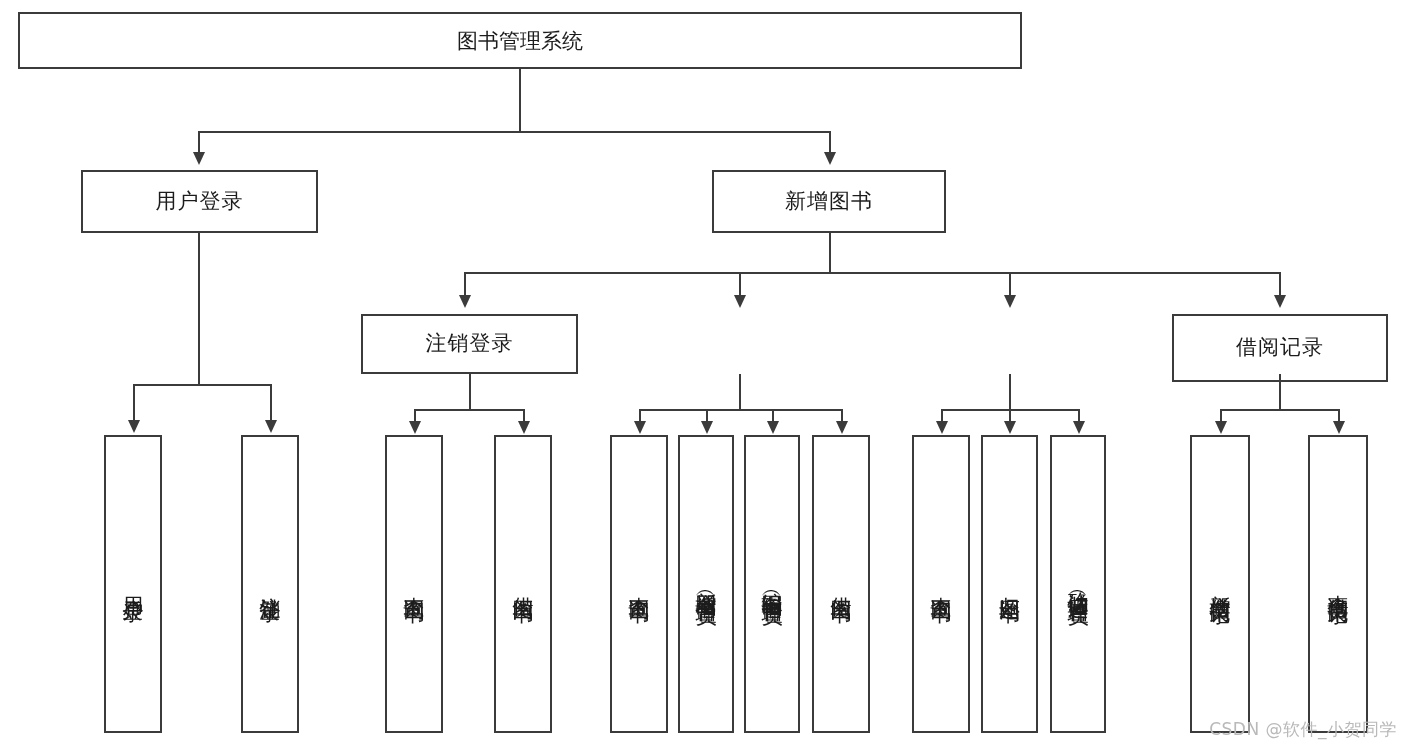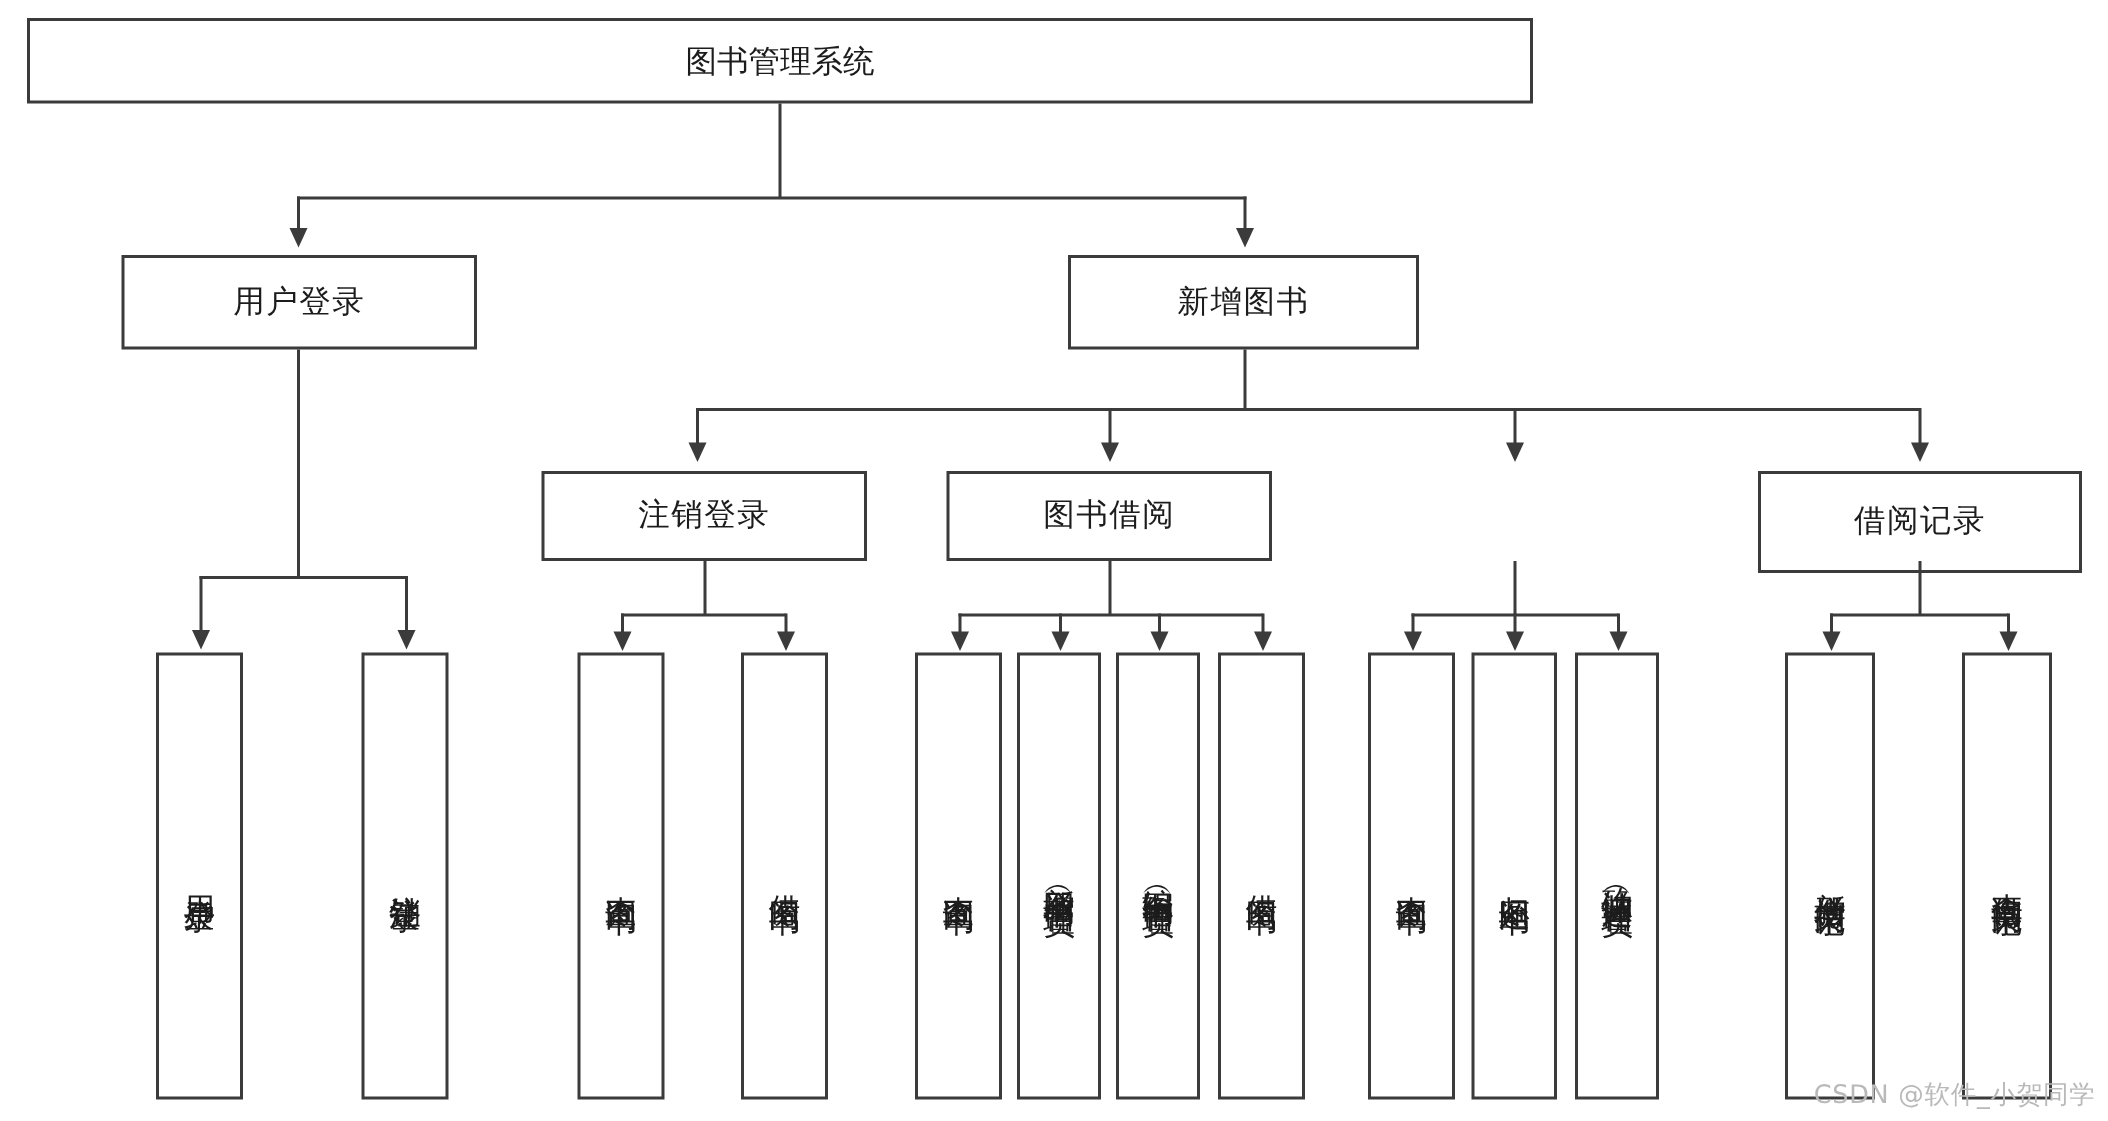--- a/index.html
+++ b/index.html
@@ -118,23 +118,20 @@
   <div class="conn v" style="left:739px; top:272px; height:25px;"></div>
   <div class="arrow" style="left:734px; top:295px;"></div>
   <div class="conn v" style="left:1009px; top:272px; height:25px;"></div>
   <div class="arrow" style="left:1004px; top:295px;"></div>
   <div class="conn v" style="left:1279px; top:272px; height:25px;"></div>
   <div class="arrow" style="left:1274px; top:295px;"></div>
 
   <div class="node horiz" style="left:361px; top:314px; width:217px; height:60px;">
     <span>注销登录</span>
   </div>
-  <div class="node horiz" style="left:631px; top:314px; width:217px; height:60px;">
-    <span>图书借阅</span>
-  </div>
   <div class="node horiz" style="left:1172px; top:314px; width:216px; height:68px;">
     <span>借阅记录</span>
   </div>
 
   <div class="conn v" style="left:469px; top:374px; height:36px;"></div>
   <div class="conn h" style="left:414px; top:409px; width:110px;"></div>
   <div class="conn v" style="left:414px; top:409px; height:15px;"></div>
   <div class="arrow" style="left:409px; top:421px;"></div>
   <div class="conn v" style="left:523px; top:409px; height:15px;"></div>
   <div class="arrow" style="left:518px; top:421px;"></div>

